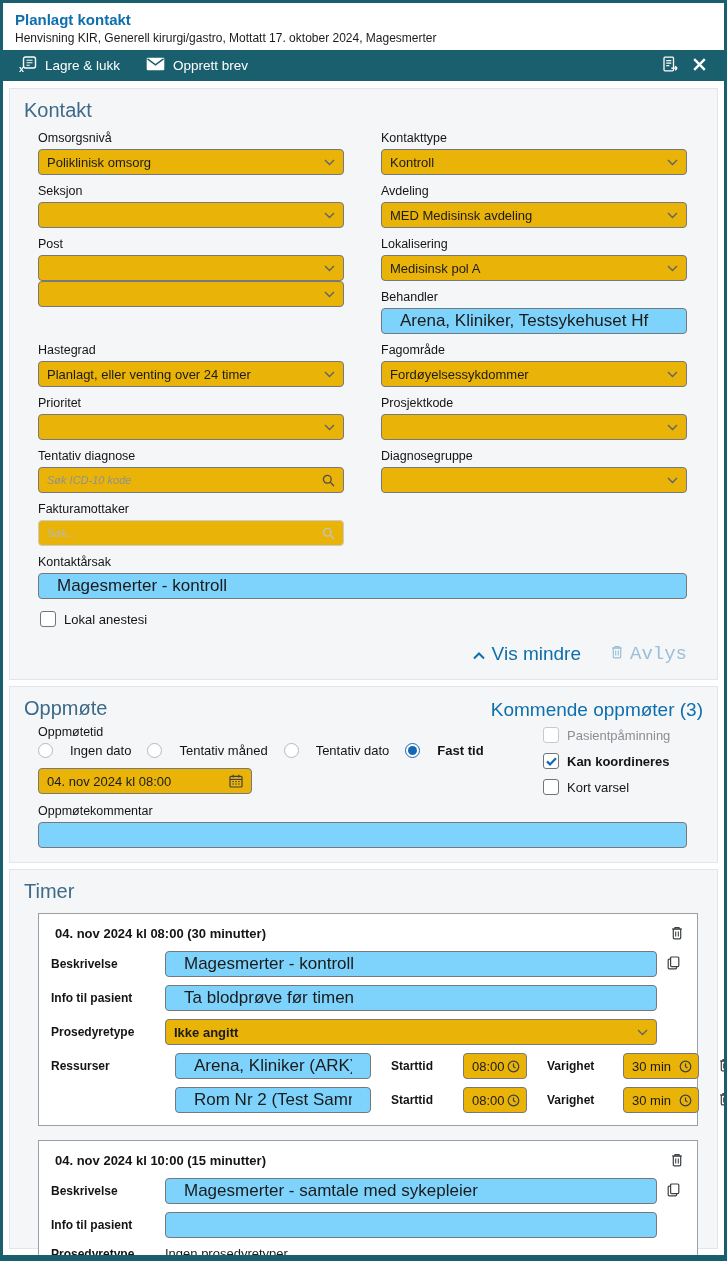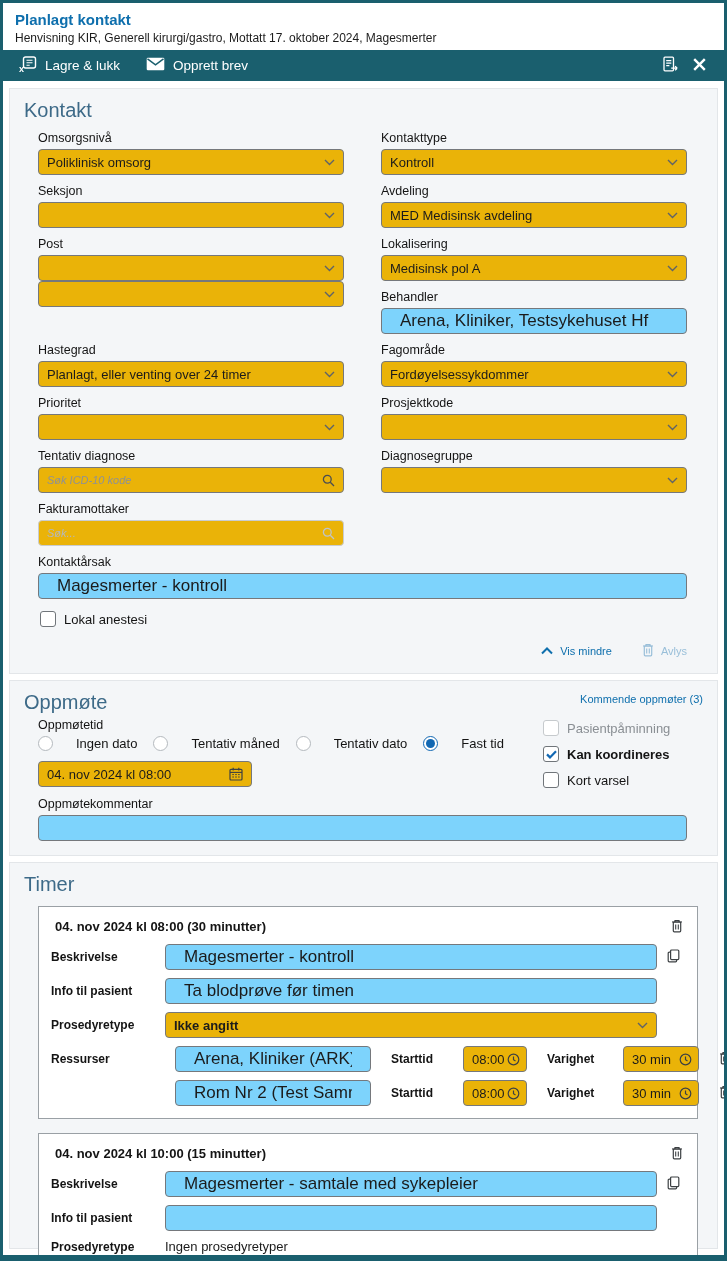--- a/index.html
+++ b/index.html
@@ -41,37 +41,37 @@
   .span2{grid-column:1 / -1;}
 
   .cbrow{display:flex;align-items:center;gap:8px;margin-top:12px;}
   .cbox{width:16px;height:16px;border:1px solid #70757a;border-radius:3px;background:#fff;display:flex;align-items:center;justify-content:center;flex:0 0 16px;}
   .cbox.dis{border-color:#c6cacd;}
   .cblabel{font-size:13px;color:#141414;}
   .cblabel.dim{color:#8a8f94;}
   .cblabel.bold{font-weight:bold;}
 
   .actions{grid-column:1/-1;display:flex;justify-content:flex-end;align-items:center;gap:30px;margin-top:16px;}
-  .link{display:flex;align-items:center;gap:7px;color:#0e6fad;font-size:11px;cursor:pointer;background:none;border:none;font-family:inherit;padding:0;}
-  .link.disabled{color:#99bfd9;cursor:default;}
+  .link{display:flex;align-items:center;gap:7px;color:#0e6fad;font-size:19px;cursor:pointer;background:none;border:none;font-family:inherit;padding:0;}
+  .link.disabled{color:#99bfd9;cursor:default;font-family:Liberation Mono, monospace;}
 
   
   .head-row{display:flex;justify-content:space-between;align-items:flex-start;padding:0 14px 0 0;}
   .head-row h2{margin:9px 0 0 14px;}
   .head-row .link{margin-top:12px;}
   .opp-body{display:flex;padding:0 22px 0 28px;}
   .opp-left{flex:1;min-width:0;}
   .opp-right{width:152px;flex:0 0 152px;padding-top:6px;display:flex;flex-direction:column;gap:10px;}
   .radios{display:flex;align-items:center;gap:16px;margin-top:2px;}
-  .radio{display:flex;align-items:center;gap:23px;cursor:pointer;}
+  .radio{display:flex;align-items:center;gap:17px;cursor:pointer;}
   .rdot{width:15px;height:15px;border-radius:50%;border:1px solid #b4b9be;background:#fff;display:flex;align-items:center;justify-content:center;flex:0 0 15px;}
   .radio.sel .rdot{border-color:#1268b3;}
   .radio.sel .rdot::after{content:"";width:9px;height:9px;border-radius:50%;background:#1268b3;}
   .rlabel{font-size:13px;color:#141414;}
-  .radio.sel .rlabel{font-weight:normal;}
+  .radio.sel .rlabel{font-weight:bold;}
   .datectl{width:214px;margin-top:10px;justify-content:space-between;}
   .commentwrap{padding:0 30px 14px 28px;}
 
   
   .cards{padding:2px 19px 18px 28px;}
   .card{background:#fff;border:1px solid #9aa0a5;padding:10px 12px 12px;margin-top:8px;}
   .card-head{display:flex;justify-content:space-between;padding:2px 2px 0 4px;}
   .card-title{font-size:13px;font-weight:bold;color:#141414;}
   .iconbtn{background:none;border:none;padding:0;display:flex;align-items:center;cursor:pointer;color:#3c4043;}
   .row{display:grid;grid-template-columns:104px 1fr 18px;column-gap:10px;align-items:center;margin-top:8px;}

